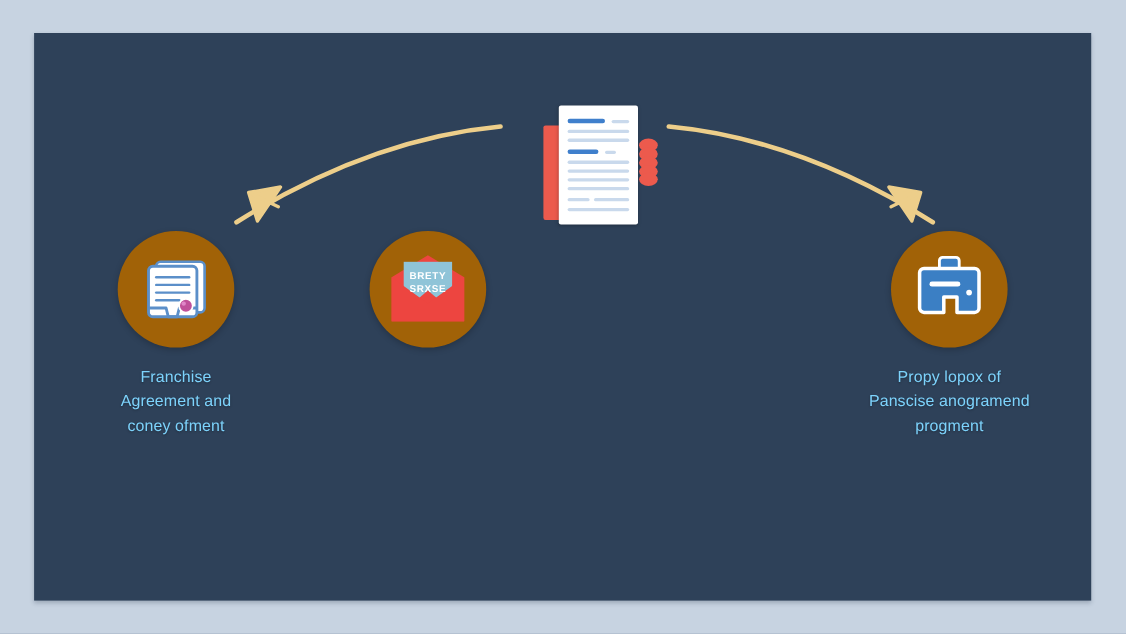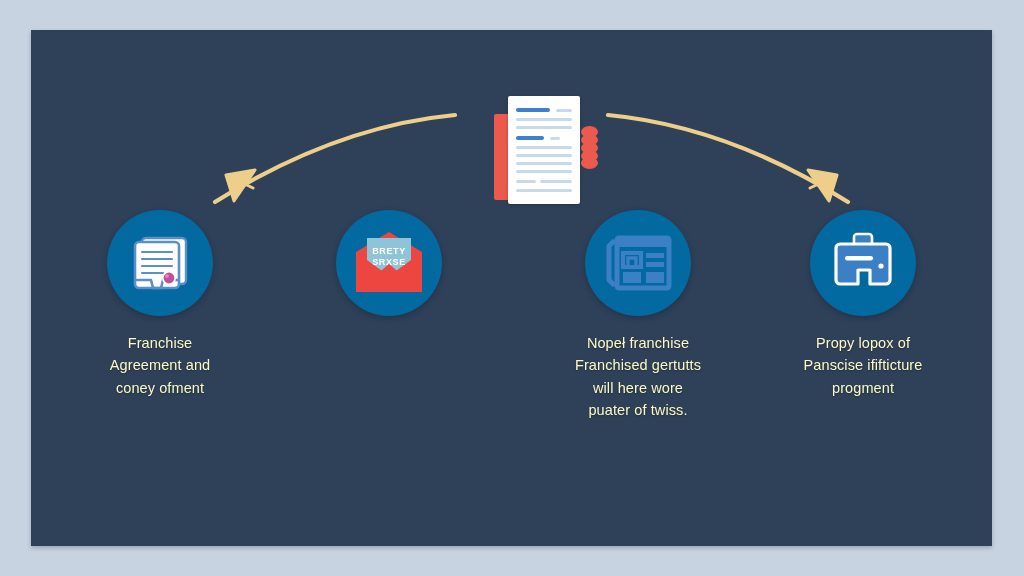--- a/index.html
+++ b/index.html
@@ -97,28 +97,28 @@
     position: absolute;
     width: 176px;
     text-align: center;
   }
   .circle {
     position: relative;
     width: 106px;
     height: 106px;
     margin: 0 auto;
     border-radius: 50%;
-    background: #0369a1;
+    background: #a16207;
     box-shadow: 0 2px 6px rgba(0,0,0,0.22);
     overflow: hidden;
   }
   .circle > svg { display: block; }
   .node-label {
     margin-top: 16px;
-    color: #fef9c3;
+    color: #7dd3fc;
     font-size: 14.5px;
     line-height: 1.55;
     letter-spacing: 0.1px;
     white-space: pre-line;
     text-shadow: 0 1px 2px rgba(0,0,0,0.3);
   }
 
   
   .letter-text {
     position: absolute;
@@ -208,52 +208,31 @@
             <rect x="13" y="4" width="44" height="40" fill="#8fc4d8"></rect>
             <path d="M 2 58 L 35 30 L 68 58 Z" fill="#ed4540"></path>
             <path d="M 2 18 L 35 42 L 68 18 L 68 58 L 2 58 Z" fill="#ed4540"></path>
           </g>
         </svg>
         <div class="letter-text" style="top:36px;">BRETY
 SRXSE</div>
       </div>
     </div>
 
-    <div class="node" style="left:519px; top:180px;">
-      <div class="circle">
-        <svg width="106" height="106" viewBox="0 0 106 106">
-          <g transform="translate(22,26)">
-            <path d="M 6 6 L 2 10 L 2 44 L 6 48" fill="none" stroke="#3b7fc4" stroke-width="5" stroke-linecap="round" stroke-linejoin="round"></path>
-            <rect x="10" y="2" width="52" height="50" rx="2" fill="none" stroke="#3b7fc4" stroke-width="5"></rect>
-            <rect x="10" y="2" width="52" height="9" fill="#3b7fc4"></rect>
-            <rect x="16" y="17" width="18" height="14" fill="none" stroke="#3b7fc4" stroke-width="4"></rect>
-            <path d="M 21 29 L 21 22 L 29 22 L 29 29" fill="none" stroke="#3b7fc4" stroke-width="3.4"></path>
-            <rect x="39" y="17" width="18" height="5" fill="#3b7fc4"></rect>
-            <rect x="39" y="26" width="18" height="5" fill="#3b7fc4"></rect>
-            <rect x="16" y="36" width="18" height="11" fill="#3b7fc4"></rect>
-            <rect x="39" y="36" width="18" height="11" fill="#3b7fc4"></rect>
-          </g>
-        </svg>
-      </div>
-      <div class="node-label">Nopeł franchise
-Franchised gertutts
-will here wore
-puater of twiss.</div>
-    </div>
 
     <div class="node" style="left:744px; top:180px;">
       <div class="circle">
         <svg width="106" height="106" viewBox="0 0 106 106">
           <g transform="translate(26,22)">
             <rect x="18" y="2" width="18" height="13" rx="3" fill="#3b7fc4" stroke="#ffffff" stroke-width="2.6"></rect>
             <path d="M 4 12 L 50 12 A 4 4 0 0 1 54 16 L 54 48 A 4 4 0 0 1 50 52 L 34 52 L 34 38 L 22 38 L 22 52 L 4 52 A 4 4 0 0 1 0 48 L 0 16 A 4 4 0 0 1 4 12 Z" fill="#3b7fc4" stroke="#ffffff" stroke-width="3.2" stroke-linejoin="round"></path>
             <rect x="9" y="24" width="28" height="4.5" rx="2.2" fill="#ffffff"></rect>
             <circle cx="45" cy="34" r="2.6" fill="#ffffff"></circle>
           </g>
         </svg>
       </div>
       <div class="node-label">Propy lopox of
-Panscise ififticture
+Panscise anogramend
 progment</div>
     </div>
 
   </div>
 </div>
 
 </body></html>

